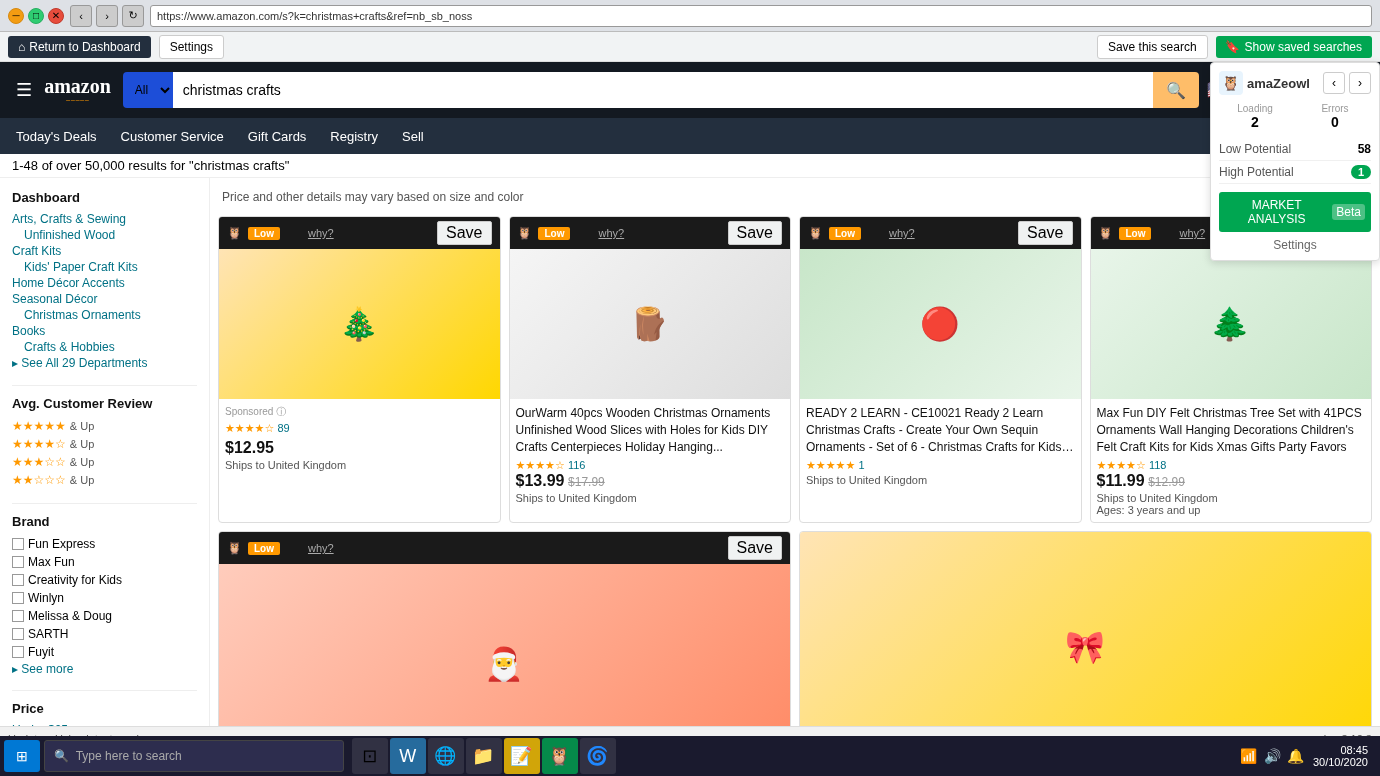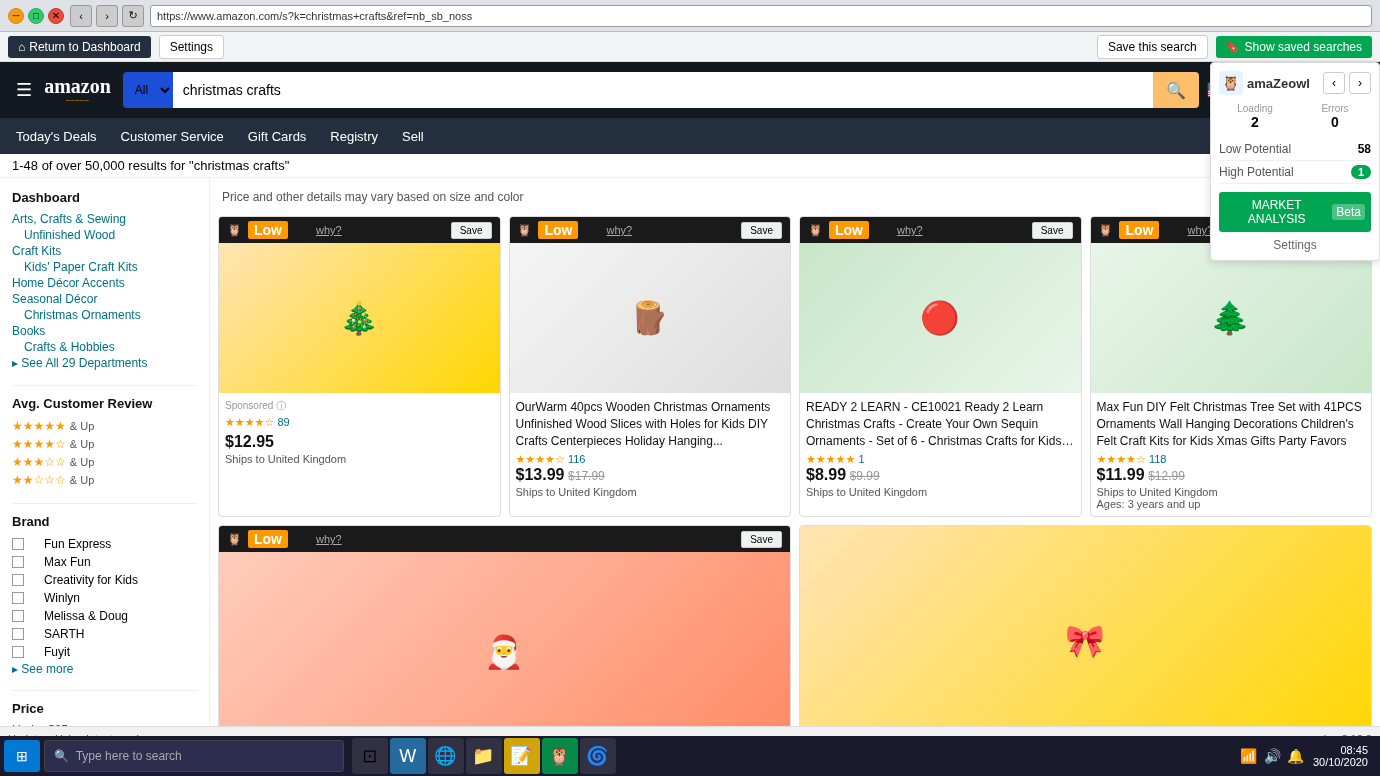--- a/index.html
+++ b/index.html
@@ -217,21 +217,21 @@
       border-right: 1px solid #eee;
       background: #fff;
     }
     .sidebar-section { margin-bottom: 14px; }
     .sidebar-section-title { font-size: 13px; font-weight: bold; margin-bottom: 6px; color: #111; }
     .sidebar-link { color: #007185; font-size: 12px; display: block; padding: 1px 0; cursor: pointer; }
     .sidebar-sublink { color: #007185; font-size: 12px; display: block; padding: 1px 0 1px 12px; cursor: pointer; }
     .star-row { display: flex; align-items: center; gap: 4px; padding: 2px 0; cursor: pointer; }
     .stars { color: #ff9900; font-size: 12px; }
     .star-up { font-size: 11px; color: #555; }
-    .brand-row { display: flex; align-items: center; gap: 20px; padding: 2px 0; font-size: 12px; cursor: pointer; }
+    .brand-row { display: flex; align-items: center; gap: 4px; padding: 2px 0; font-size: 12px; cursor: pointer; }
     .brand-cb { width: 12px; height: 12px; border: 1px solid #999; display: inline-block; }
     .price-section { margin-top: 6px; }
     .section-divider { border: none; border-top: 1px solid #eee; margin: 10px 0; }
     .see-more { color: #007185; font-size: 12px; cursor: pointer; }
 
     
     .product-grid {
       flex: 1;
       overflow-y: auto;
       padding: 8px;
@@ -254,29 +254,29 @@
       display: flex;
       align-items: center;
       gap: 6px;
       font-size: 12px;
     }
     .product-banner .low-badge {
       background: #ff9900;
       color: #fff;
       padding: 1px 6px;
       border-radius: 2px;
-      font-size: 14px;
+      font-size: 10px;
       font-weight: bold;
     }
     .why-link { color: #aaa; font-size: 11px; cursor: pointer; text-decoration: underline; margin-left: 22px; }
     .save-btn {
       background: #f0f2f2;
       border: 1px solid #ccc;
       padding: 2px 8px;
-      font-size: 10px;
+      font-size: 16px;
       cursor: pointer;
       border-radius: 2px;
       margin-left: auto;
     }
     .product-img {
       width: 100%;
       height: 150px;
       background: #f7f7f7;
       display: flex;
       align-items: center;
@@ -603,24 +603,20 @@
         <div class="product-banner">
           <span>🦉</span>
           <span class="low-badge">Low</span>
           <span class="why-link">why?</span>
           <button class="save-btn">Save</button>
         </div>
         <div class="product-img img-craft3">🔴</div>
         <div class="product-info">
           <div class="product-title">READY 2 LEARN - CE10021 Ready 2 Learn Christmas Crafts - Create Your Own Sequin Ornaments - Set of 6 - Christmas Crafts for Kids - Christmas...</div>
           <div class="product-stars">★★★★★ <span class="product-rating-count">1</span></div>
-          <div>
-            <span class="product-price">$8.99</span>
-            <span class="product-price-original"> $9.99</span>
-          </div>
           <div class="product-shipping">Ships to United Kingdom</div>
         </div>
       </div>
 
       <div class="product-card">
         <div class="product-banner">
           <span>🦉</span>
           <span class="low-badge">Low</span>
           <span class="why-link">why?</span>
           <button class="save-btn">Save</button>

